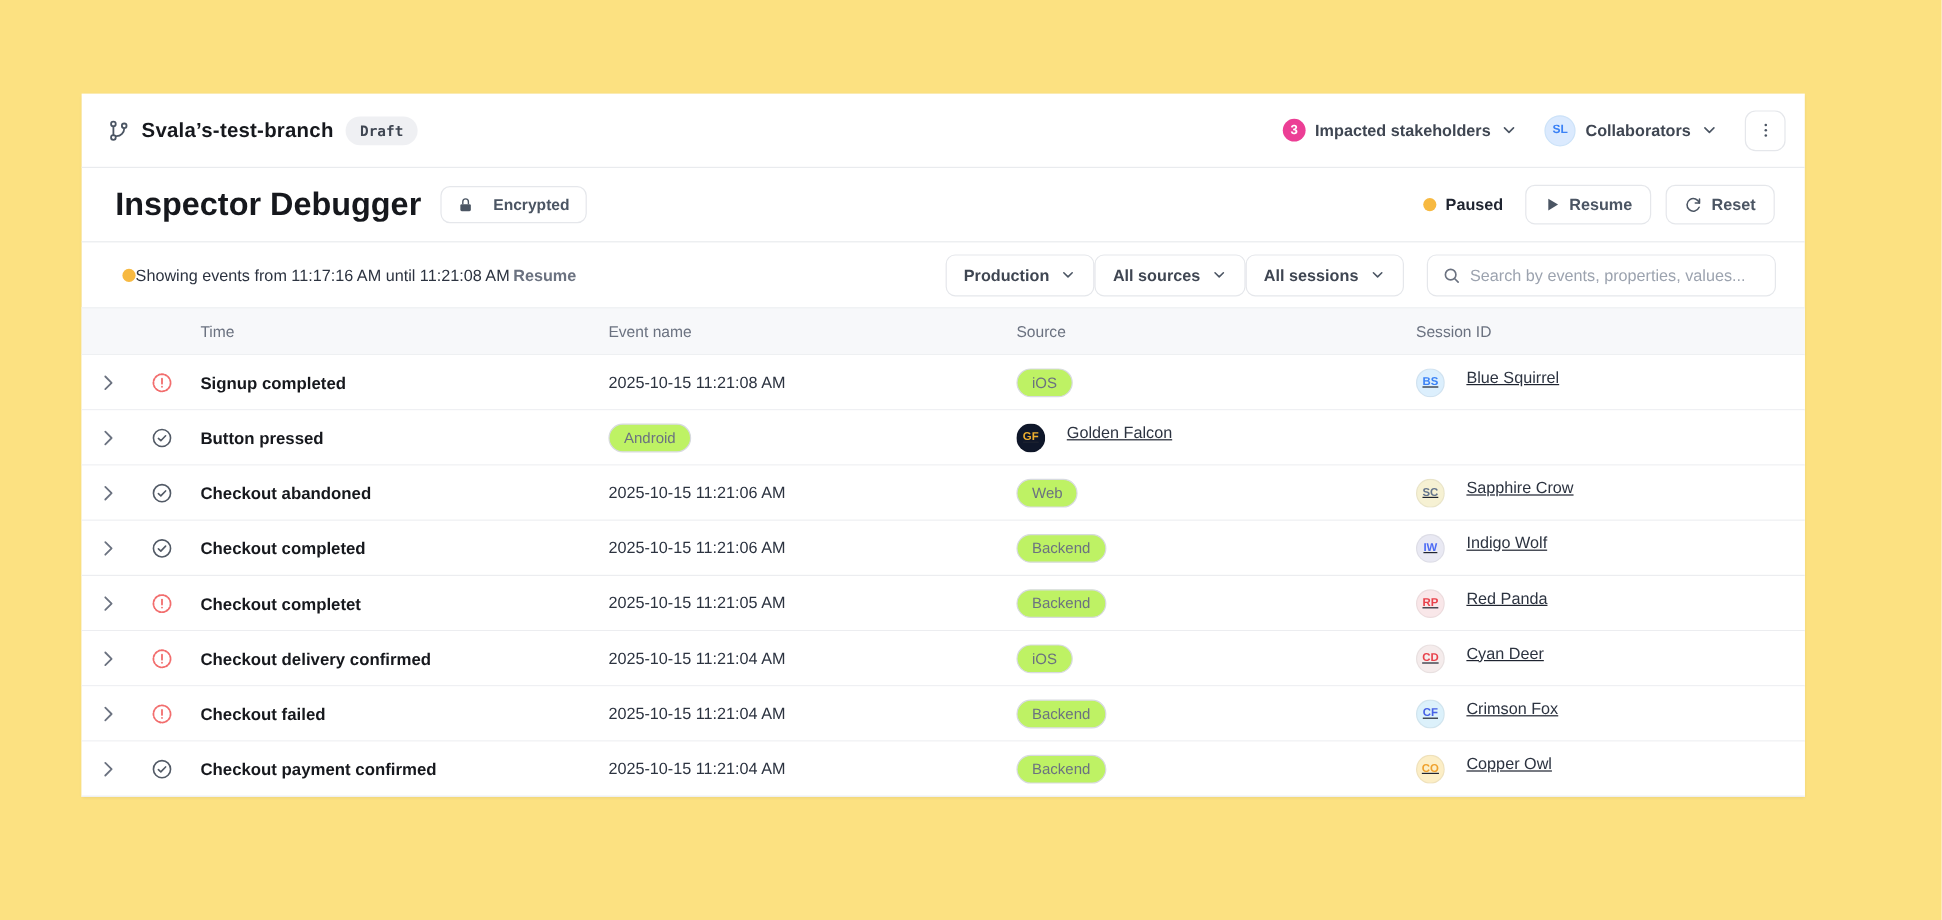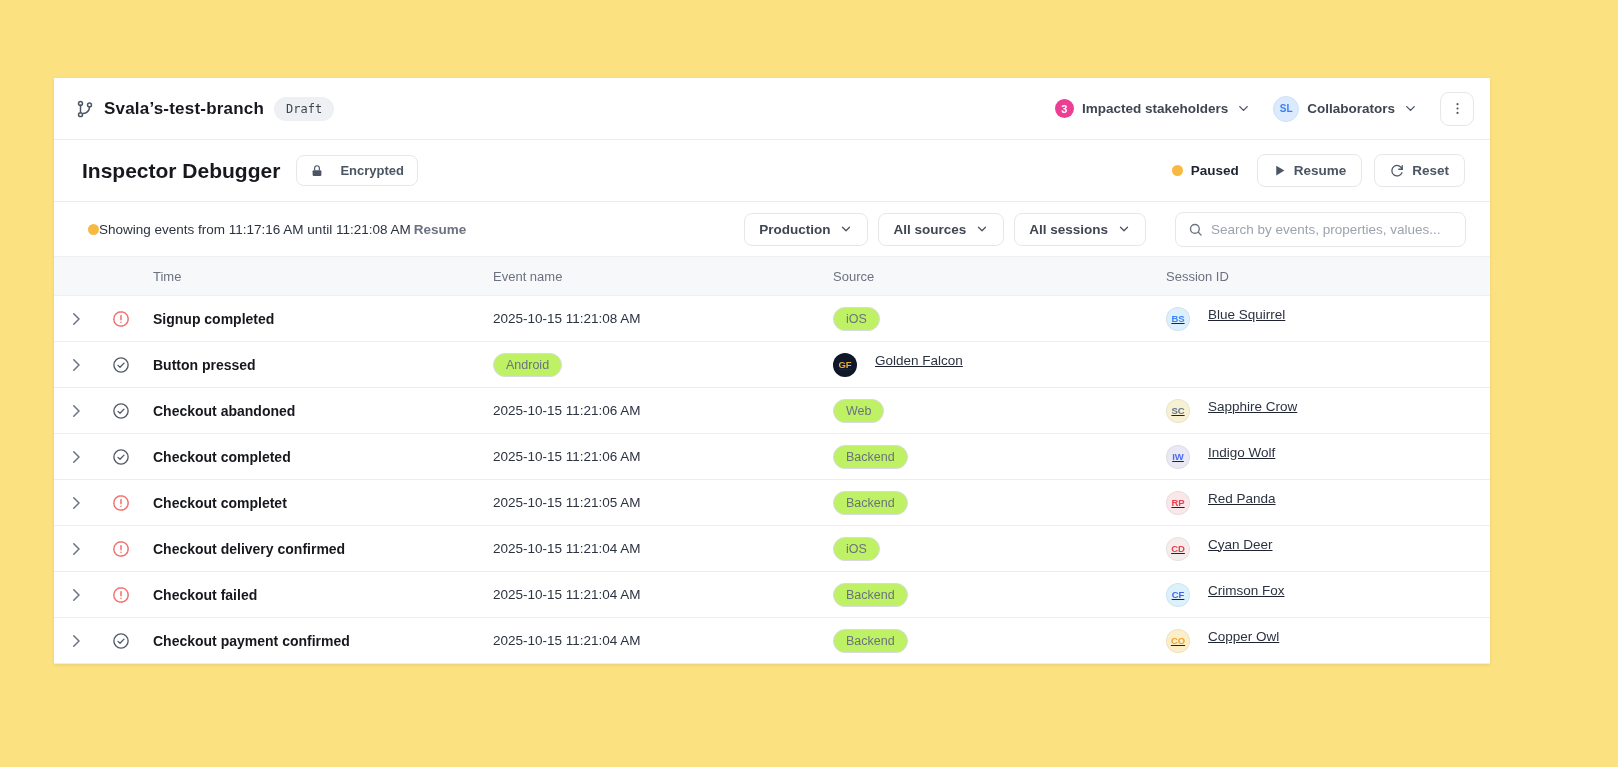--- a/index.html
+++ b/index.html
@@ -6,39 +6,39 @@
   html,body { width: 1618px; height: 767px; }
   body {
     font-family: "Liberation Sans", "DejaVu Sans", sans-serif;
     background: #FCE181;
     position: relative;
     overflow: hidden;
     color: #1F2430;
   }
   .card {
     position: absolute;
-    left: 54px; top: 78px;
+    left: 68px; top: 78px;
     width: 1436px;
     background: #FFFFFF;
     box-shadow: 0 1px 3px rgba(0,0,0,0.08);
   }
 
   
   .top-header {
     height: 62px;
     display: flex; align-items: center;
     padding: 0 16px 0 22px;
     border-bottom: 1px solid #E9EBEE;
   }
   .branch-group { display: flex; align-items: center; gap: 10px; }
   .branch-name { font-size: 17px; font-weight: 700; color: #16181D; letter-spacing: .2px; }
   .draft-pill {
     background: #EFF0F3; color: #3F4652;
     font-family: "DejaVu Sans Mono", "Liberation Mono", monospace;
-    font-size: 12px; padding: 5px 12px; border-radius: 999px;
+    font-size: 12px; padding: 5px 12px; border-radius: 999px; font-weight: bold;
   }
   .top-right { margin-left: auto; display: flex; align-items: center; gap: 22px; }
   .stakeholders, .collaborators {
     display: flex; align-items: center; gap: 8px; cursor: pointer;
   }
   .count-badge {
     width: 19px; height: 19px; border-radius: 50%;
     background: #EC3E95; color: #fff;
     font-size: 11px; font-weight: 700;
     display: flex; align-items: center; justify-content: center;
@@ -58,21 +58,21 @@
   }
   svg.icon { display: block; }
 
   
   .title-row {
     height: 62px;
     display: flex; align-items: center;
     padding: 0 25px 0 28px;
     border-bottom: 1px solid #E9EBEE;
   }
-  .page-title { font-size: 21px; font-weight: 700; color: #16181D; }
+  .page-title { font-size: 27px; font-weight: 700; color: #16181D; }
   .encrypted-btn {
     margin-left: 16px;
     display: flex; align-items: center; gap: 16px;
     border: 1px solid #E5E7EB; border-radius: 8px; background: #fff;
     padding: 7px 13px; font-size: 13px; font-weight: 600; color: #4B5563;
     cursor: pointer;
   }
   .title-right { margin-left: auto; display: flex; align-items: center; gap: 12px; }
   .paused-group { display: flex; align-items: center; gap: 8px; margin-right: 6px; }
   .dot { width: 11px; height: 11px; border-radius: 50%; background: #F7B941; }
@@ -85,21 +85,21 @@
   }
 
   
   .filter-row {
     height: 54px;
     display: flex; align-items: center;
     padding: 0 24px 0 34px;
   }
   .showing-group { display: flex; align-items: center; gap: 0; font-size: 13.5px; color: #2C3340; text-align: center; }
   .resume-link { color: #6B7280; font-weight: 600; margin-left: 3px; cursor: pointer; }
-  .filter-right { margin-left: auto; display: flex; align-items: center; gap: 10px; }
+  .filter-right { margin-left: auto; display: flex; }
   .dropdown-btn {
     display: flex; align-items: center; gap: 9px;
     border: 1px solid #E5E7EB; border-radius: 8px; background: #fff;
     padding: 8px 14px; font-size: 13.5px; font-weight: 600; color: #3F4652;
     cursor: pointer;
   }
   .search-box {
     display: flex; align-items: center; gap: 8px;
     border: 1px solid #E5E7EB; border-radius: 8px; background: #fff;
     padding: 0 12px; height: 35px; width: 291px; margin-left: 19px;

